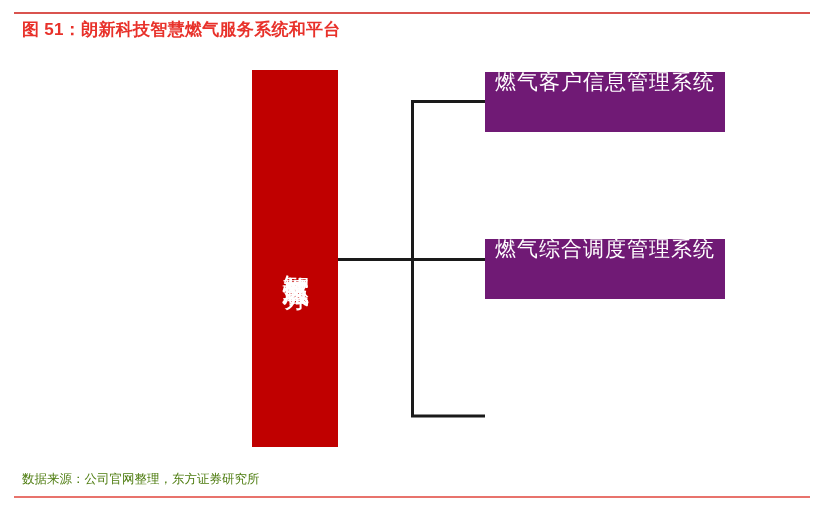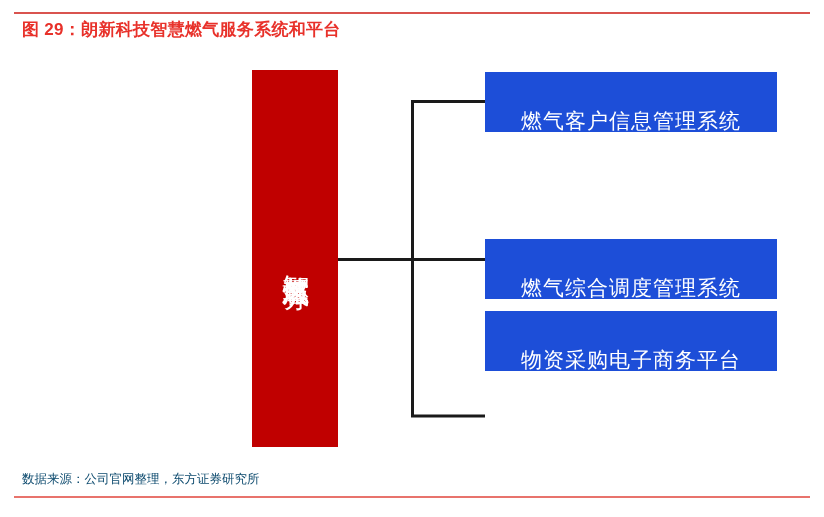--- a/index.html
+++ b/index.html
@@ -53,21 +53,21 @@
     white-space: nowrap;
     line-height: 24px;
   }
 
   
   #figure-source {
     position: absolute;
     left: 22px;
     top: 470px;
     font-size: 12.5px;
-    color: #0c4a6e;
+    color: #4d7c0f;
     white-space: nowrap;
     line-height: 18px;
   }
 
   
   #diagram {
     position: absolute;
     left: 0;
     top: 48px;
     width: 824px;
@@ -106,25 +106,25 @@
     top: 0;
     width: 824px;
     height: 420px;
     pointer-events: none;
   }
 
   
   .leaf-box {
     position: absolute;
     left: 485px;
-    width: 292px;
+    width: 240px;
     height: 60px;
-    background: #1d4ed8;
+    background: #701a75;
     display: flex;
-    align-items: flex-end;
+    align-items: flex-start;
     justify-content: center;
     box-sizing: border-box;
   }
   .leaf-label {
     color: #FFFFFF;
     font-family: "Liberation Serif", "DejaVu Serif", serif;
     font-size: 21px;
     letter-spacing: 1px;
     white-space: nowrap;
     line-height: 1;
@@ -135,21 +135,21 @@
   .leaf-4 { top: 263px; }
   .leaf-5 { top: 343px; }
 </style>
 </head>
 <body>
 
 <div id="figure-root">
 
   <div class="rule-top"></div>
 
-  <div id="figure-title">图 29：朗新科技智慧燃气服务系统和平台</div>
+  <div id="figure-title">图 51：朗新科技智慧燃气服务系统和平台</div>
 
   <div id="diagram">
 
     <svg id="connectors" viewBox="0 0 824 420">
 
       <line x1="338" y1="211.5" x2="485" y2="211.5" stroke="#1A1A1A" stroke-width="3"></line>
 
       <line x1="412.5" y1="52" x2="412.5" y2="369" stroke="#1A1A1A" stroke-width="3"></line>
 
       <line x1="411" y1="53.5" x2="485" y2="53.5" stroke="#1A1A1A" stroke-width="3"></line>
@@ -163,23 +163,20 @@
 
     <div class="leaf-box leaf-1">
       <span class="leaf-label">燃气客户信息管理系统</span>
     </div>
 
 
     <div class="leaf-box leaf-3">
       <span class="leaf-label">燃气综合调度管理系统</span>
     </div>
 
-    <div class="leaf-box leaf-4">
-      <span class="leaf-label">物资采购电子商务平台</span>
-    </div>
 
 
   </div>
 
   <div id="figure-source">数据来源：公司官网整理，东方证券研究所</div>
 
   <div class="rule-bottom"></div>
 
 </div>
 

